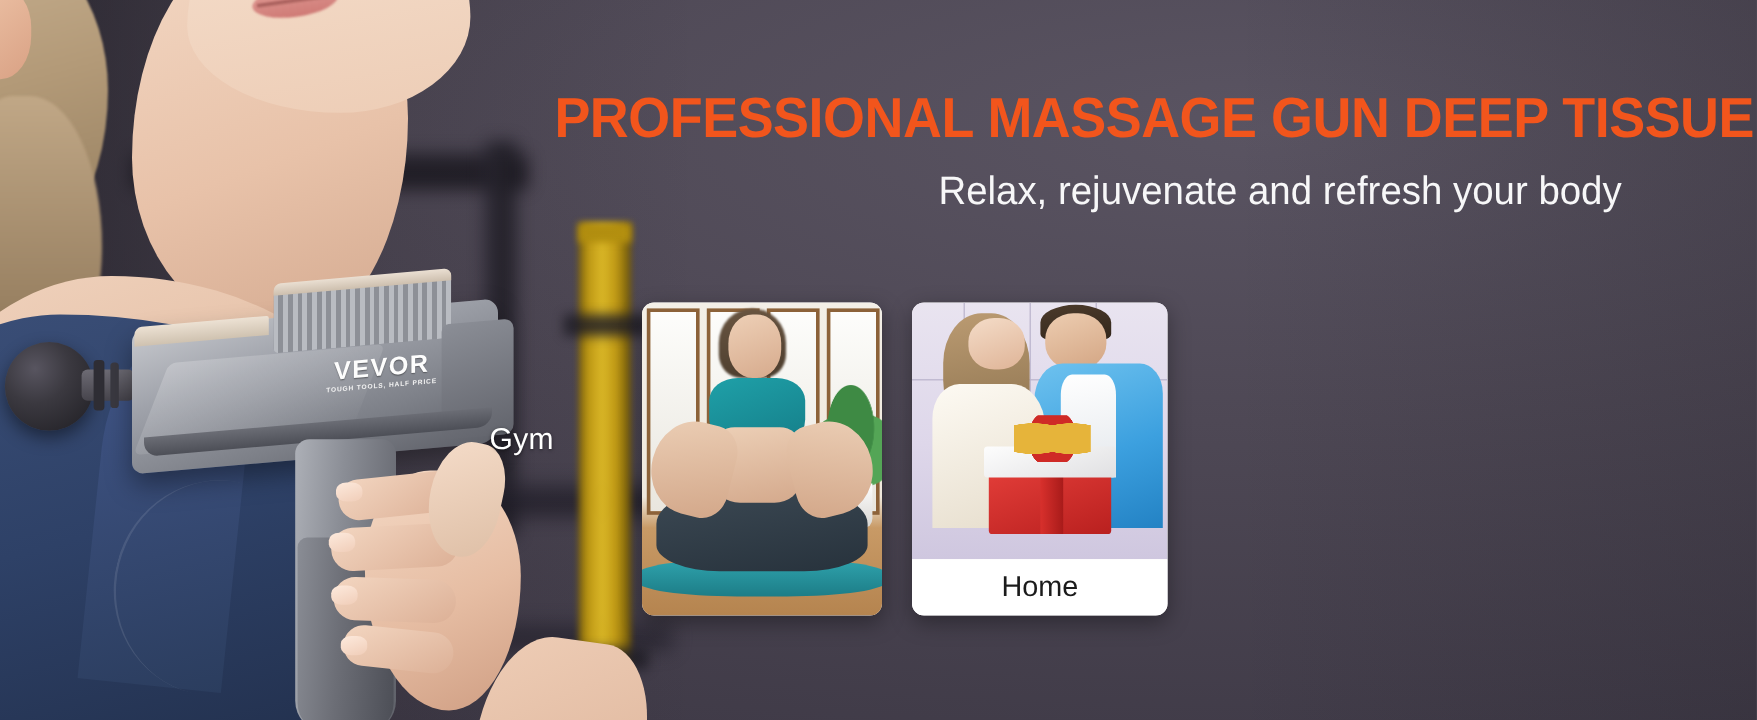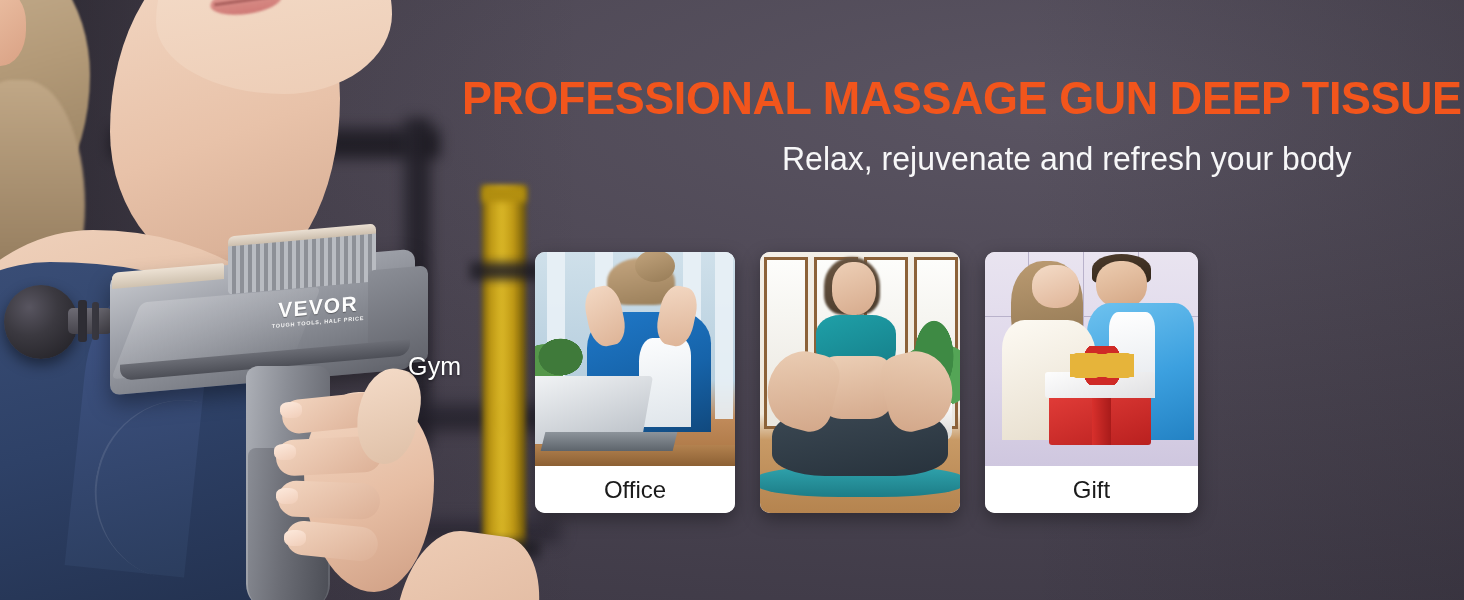--- a/index.html
+++ b/index.html
@@ -395,42 +395,20 @@
     <div class="thumb"></div>
   </div>
 
   <div class="headline">PROFESSIONAL MASSAGE GUN DEEP TISSUE</div>
   <div class="subhead">Relax, rejuvenate and refresh your body</div>
   <div class="gym-label">Gym</div>
 
   <div class="cards">
 
 
-    <div class="card narrow">
-      <div class="card-photo">
-        <div class="p2">
-          <div class="blind b1"></div>
-          <div class="blind b2"></div>
-          <div class="blind b3"></div>
-          <div class="blind b4"></div>
-          <div class="plant"></div>
-          <div class="hair"></div>
-          <div class="bun"></div>
-          <div class="head"></div>
-          <div class="blazer"></div>
-          <div class="shirt"></div>
-          <div class="hand-l"></div>
-          <div class="hand-r"></div>
-          <div class="desk"></div>
-          <div class="laptop"></div>
-          <div class="laptop-base"></div>
-        </div>
-      </div>
-      <div class="card-label">Office</div>
-    </div>
 
     <div class="card narrow">
       <div class="card-photo">
         <div class="p3">
           <div class="win w1"></div>
           <div class="win w2"></div>
           <div class="win w3"></div>
           <div class="win w4"></div>
           <div class="plant"></div>
           <div class="pot"></div>
@@ -459,17 +437,17 @@
           <div class="head-m"></div>
           <div class="suit"></div>
           <div class="shirt"></div>
           <div class="dress"></div>
           <div class="gift-box"></div>
           <div class="gift-ribbon"></div>
           <div class="gift-lid"></div>
           <div class="bow"></div>
         </div>
       </div>
-      <div class="card-label">Gift</div>
+      <div class="card-label">Home</div>
     </div>
 
   </div>
 </div>
 
 </body></html>

